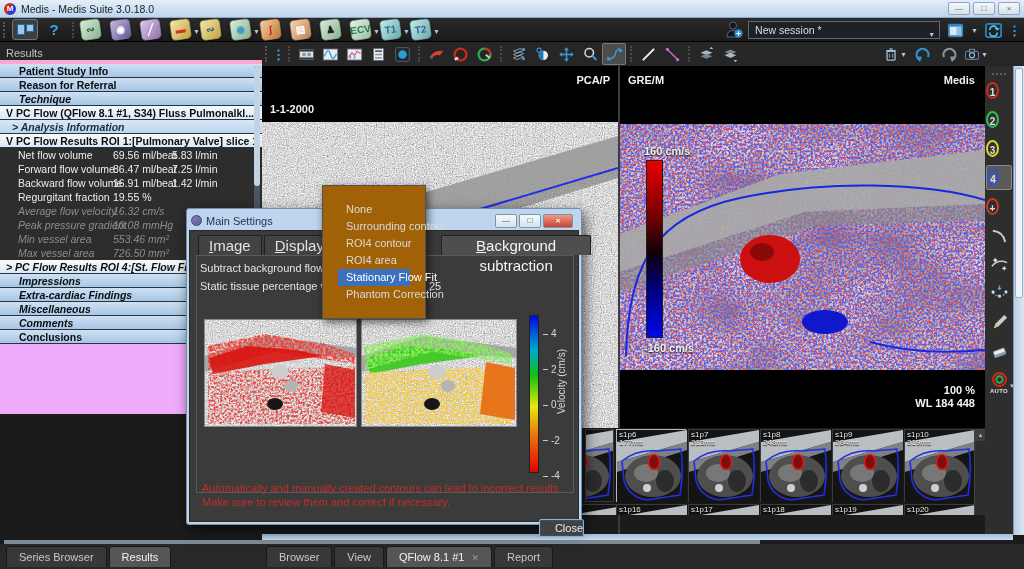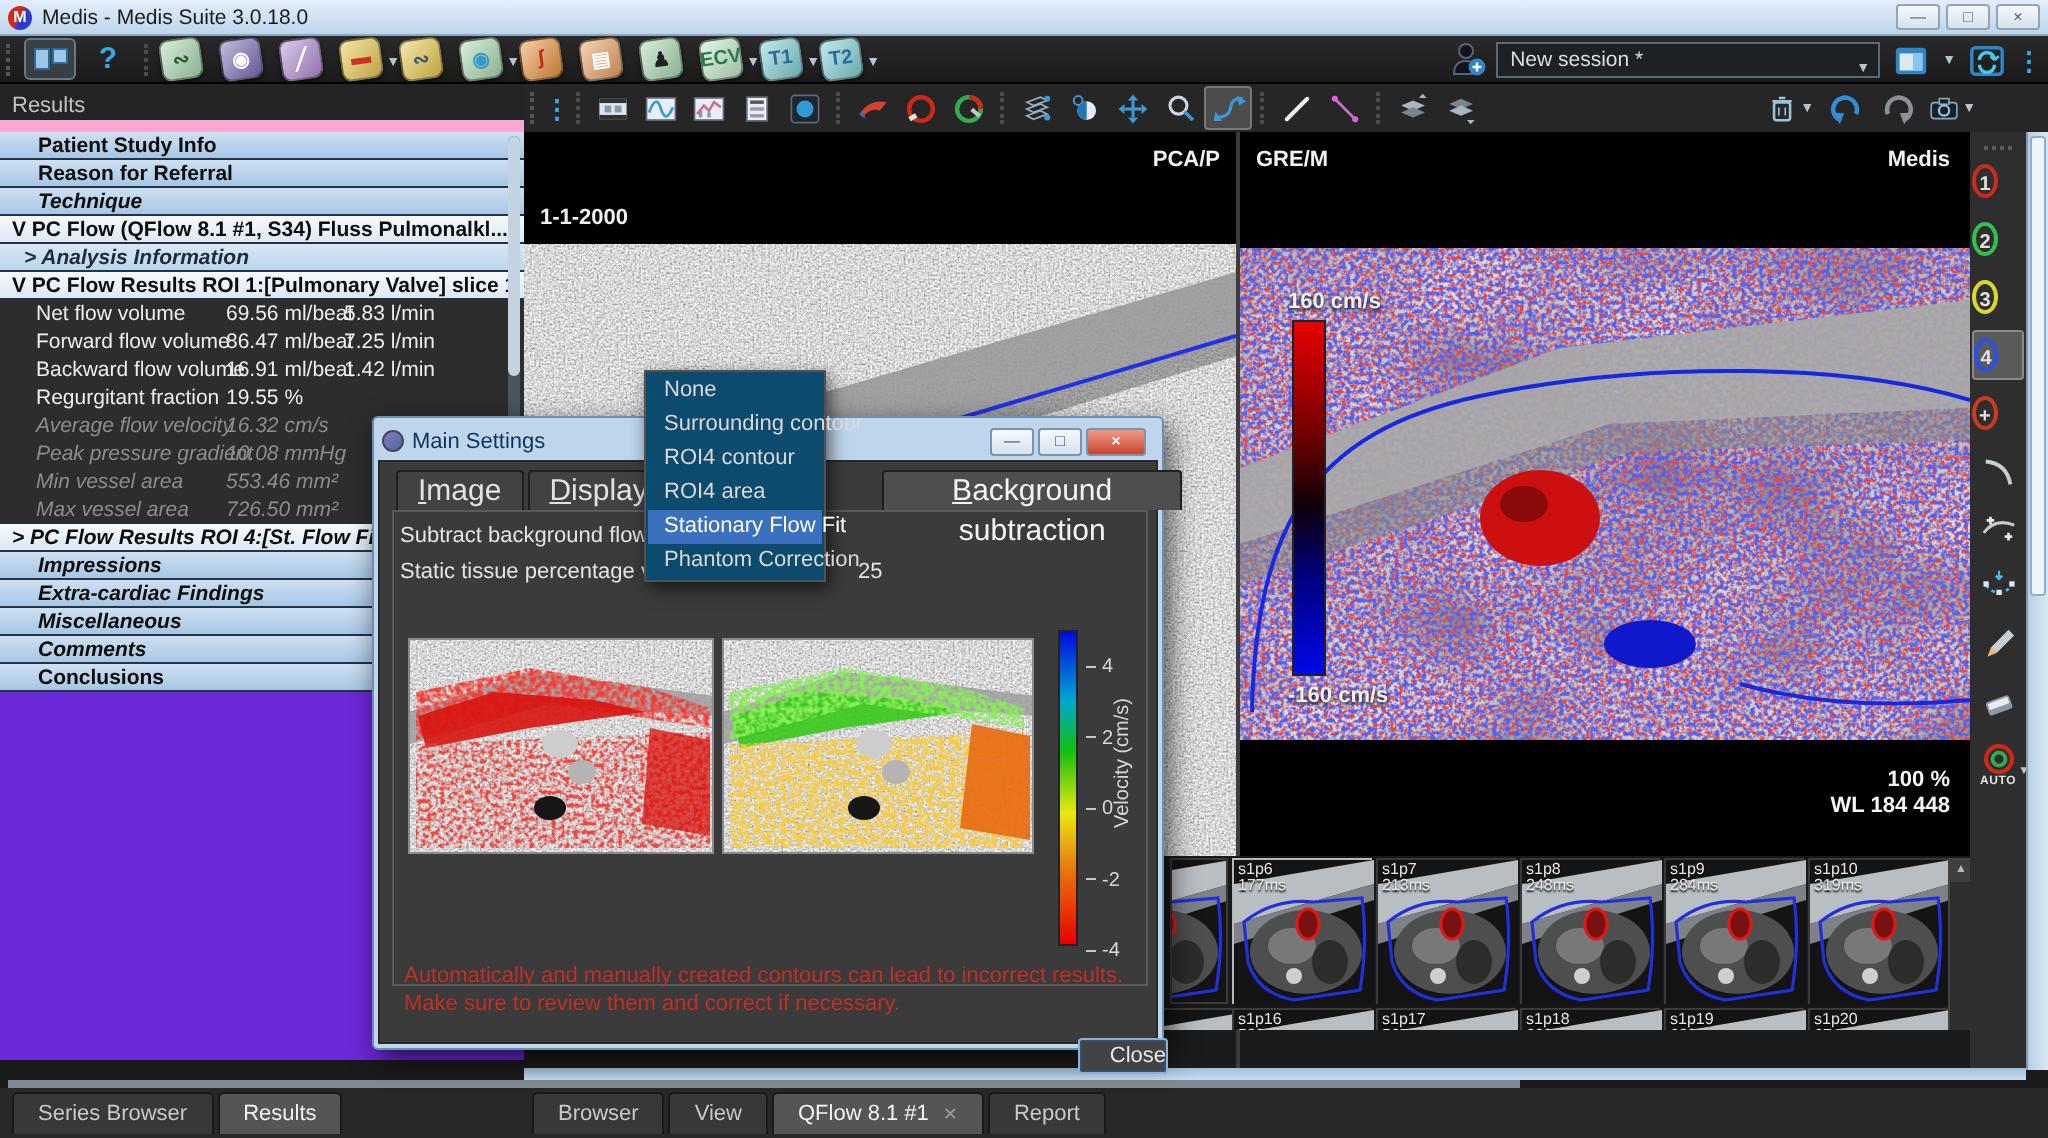--- a/index.html
+++ b/index.html
@@ -34,21 +34,21 @@
 
 .toolbar2{position:absolute;left:262px;top:42px;width:762px;height:24px;background:#262626;display:flex;align-items:center}
 .results-title{position:absolute;left:0;top:42px;width:262px;height:24px;background:#242424;color:#c3c3c3;line-height:22px;padding-left:6px;font-size:11px}
 .vgroup{display:flex;align-items:center}
 .vbtn{width:24px;height:22px;display:flex;align-items:center;justify-content:center;border-radius:2px}
 .vbtn.selected{background:#4c4c4c;border:1px solid #787878}
 .vbtn svg{width:17px;height:17px}
 .tb2right{position:absolute;right:36px;top:42px;height:24px;display:flex;align-items:center;gap:3px}
 
 
-.panel{position:absolute;left:0;top:60px;width:262px;height:470px;background:#6d28d9;border-top:6px solid #f9a8d4}
+.panel{position:absolute;left:0;top:60px;width:262px;height:354px;background:#f0abfc;border-top:4px solid #f9a8d4}
 .rrow{height:14px;line-height:14px;font-size:10.5px;position:relative;white-space:nowrap;overflow:hidden}
 .rrow.sec{background:linear-gradient(#cfe0f2,#a6c6e5);color:#0c0c0c;border-bottom:1px solid #233447;padding-left:19px}
 .rrow.node{background:linear-gradient(#f7fafd,#dce8f3);color:#0c0c0c;border-bottom:1px solid #233447;padding-left:6px}
 .rrow.sub{background:linear-gradient(#d9e7f5,#bcd6ec);color:#1c2c3c;border-bottom:1px solid #233447;padding-left:12px}
 .rrow.b{font-weight:bold}
 .rrow.i{font-style:italic;font-weight:600}
 .rrow.data{color:#ededed;padding-left:18px;background:#2d2d2d}
 .rrow.data.dim{color:#8d8d8d;font-style:italic}
 .rv1{position:absolute;left:113px;top:0}
 .rv2{position:absolute;left:172px;top:0}
@@ -115,21 +115,21 @@
 .dlabel{position:absolute;color:#e4e4e4;font-size:11px}
 .dimg{position:absolute;border:1px solid #8a8a8a;background:#111}
 .dwarn{position:absolute;left:12px;top:250px;width:372px;color:#c13026;font-size:11px;line-height:14px}
 .dclose{position:absolute;left:349px;top:288px;width:45px;height:18px;background:#424242;border:1px solid #8ab0d8;box-shadow:0 0 0 1px #35506a inset;border-radius:2px;color:#e8e8e8;font-size:11px;text-align:right;line-height:16px}
 .dcb{position:absolute;left:339px;top:84px;width:10px;height:158px;border:1px solid #222;background:linear-gradient(#0008e0,#00a8d0 22%,#10c010 38%,#e8e810 58%,#e87810 76%,#e80000)}
 .dtick{position:absolute;left:353px;width:30px;color:#d8d8d8;font-size:10px;line-height:10px}
 .dtick i{display:inline-block;width:5px;border-top:1px solid #c8c8c8;vertical-align:middle;margin-right:3px}
 .daxis{position:absolute;left:366px;top:118px;color:#d8d8d8;font-size:10px;writing-mode:vertical-rl;transform:rotate(180deg)}
 
 
-.menu{position:absolute;left:322px;top:185px;width:91px;z-index:70;background:#0c4a6e;border:1px solid #525252;box-shadow:2px 3px 8px rgba(0,0,0,.6);padding:1px}
+.menu{position:absolute;left:322px;top:185px;width:104px;z-index:70;background:#a16207;border:1px solid #525252;box-shadow:2px 3px 8px rgba(0,0,0,.6);padding:15px}
 .mitem{height:17px;line-height:17px;padding:0 8px;color:#d9d9d9;font-size:11px;white-space:nowrap}
 .mitem.selected{background:#3a70bd;color:#fff}
 svg.defs{position:absolute;width:0;height:0}
 </style>
 </head>
 <body>
 
 <div class="screen">
 
 <svg class="defs" aria-hidden="true">

